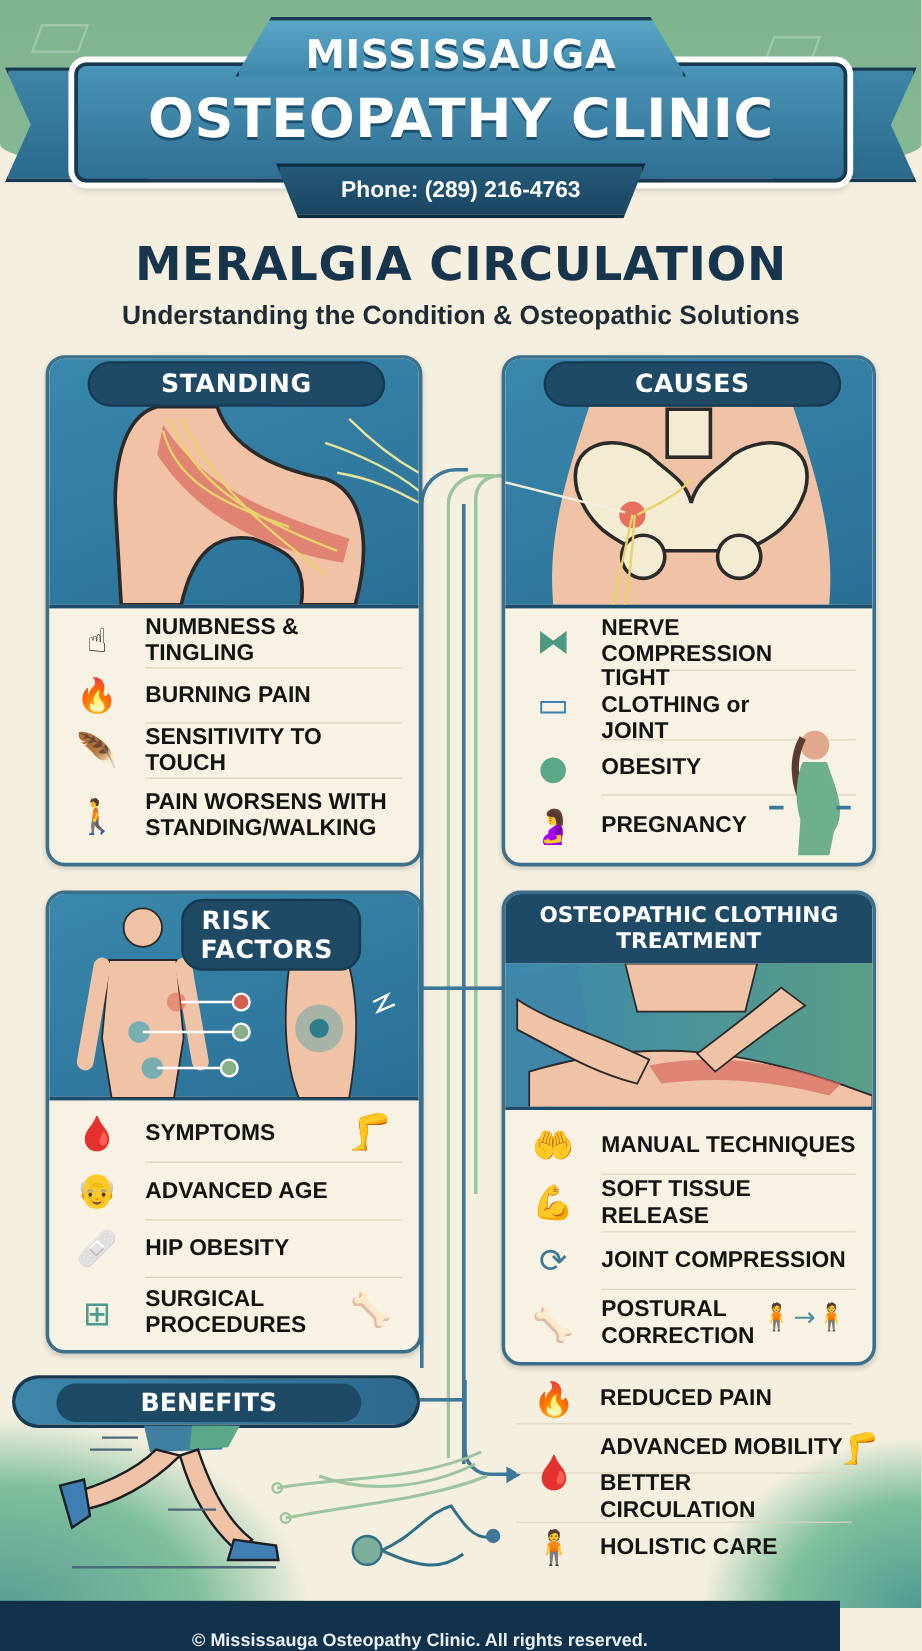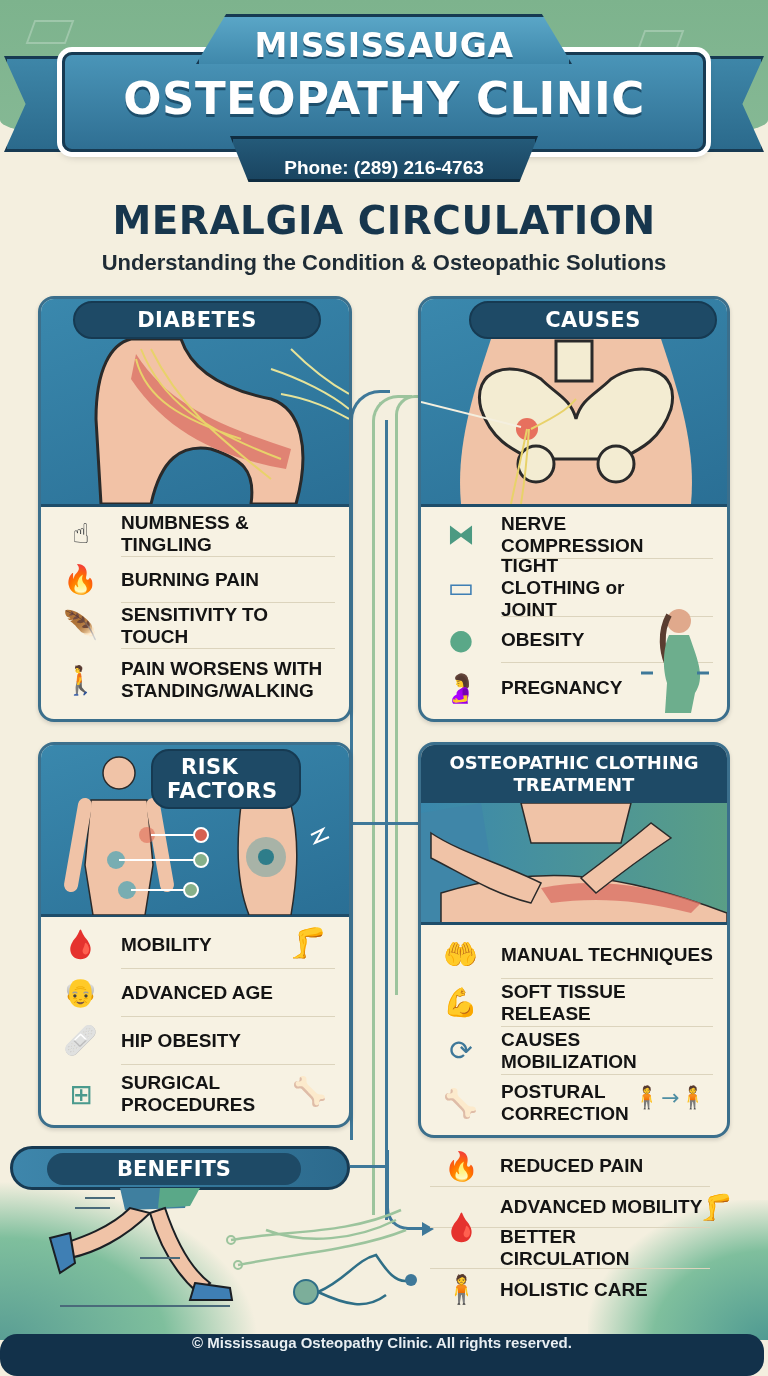--- a/index.html
+++ b/index.html
@@ -45,21 +45,21 @@
   .banner-title-2 {
     position: absolute; left: 0; width: 768px; top: 72px; text-align: center;
     font-family: "DejaVu Sans", sans-serif; font-weight: bold; font-size: 45px;
     color: #ffffff; letter-spacing: 0.5px; text-shadow: 0 3px 0 #1d4f6c;
   }
   .phone-bar {
     position: absolute; left: 230px; top: 136px; width: 308px; height: 46px;
     background: linear-gradient(180deg, #245a79, #1a4561);
     border: 3px solid #0f2c40; box-shadow: 0 0 0 4px #fff;
     clip-path: polygon(0 0, 100% 0, 94% 100%, 6% 100%);
-    display: flex; align-items: flex-end; justify-content: center;
+    display: flex; align-items: center; justify-content: center;
   }
   .phone-text { color: #ffffff; font-size: 19px; font-weight: bold; font-family: "Liberation Sans", sans-serif; }
   
   .main-title {
     position: absolute; left: 0; width: 768px; top: 198px; text-align: center;
     font-family: "DejaVu Sans", sans-serif; font-weight: bold; font-size: 39px; color: #17364d;
     letter-spacing: 0.5px;
   }
   .subtitle {
     position: absolute; left: 0; width: 768px; top: 250px; text-align: center;
@@ -109,22 +109,22 @@
   .benefits-inner {
     position: absolute; left: 34px; top: 4px; width: 254px; height: 32px; border-radius: 18px;
     background: #1e4a66; display: flex; align-items: center; justify-content: center;
     color: #fff; font-weight: bold; font-size: 21px; font-family: "DejaVu Sans", sans-serif;
   }
   .benefit-list { position: absolute; left: 430px; top: 1146px; width: 320px; }
   .benefit-item { position: relative; height: 41px; display: flex; align-items: center; padding-left: 70px; border-bottom: 1px solid #dcd4bd; margin-right: 40px; }
   .benefit-item:last-child { border-bottom: none; }
   .benefit-icon { position: absolute; left: 10px; width: 44px; height: 38px; display: flex; align-items: center; justify-content: center; font-size: 28px; }
   .footer {
-    position: absolute; left: 0; top: 1334px; width: 764px; height: 42px;
-    background: #12314a; display: flex; align-items: flex-start; justify-content: center; border-radius: 17px;
+    position: absolute; left: 0; top: 1334px; width: 700px; height: 42px;
+    background: #12314a; display: flex; align-items: flex-end; justify-content: center;
   }
   .footer-text { color: #e8eef2; font-weight: bold; font-size: 15px; font-family: "Liberation Sans", sans-serif; }
   .wave-left {
     position: absolute; left: 0; top: 1180px; width: 260px; height: 160px;
     background: radial-gradient(ellipse at 0% 100%, #5a9e94 0%, #7fbf9d 45%, rgba(127,191,157,0) 70%);
   }
   .wave-right {
     position: absolute; right: 0; top: 1200px; width: 180px; height: 140px;
     background: radial-gradient(ellipse at 100% 100%, #4f9a92 0%, #7fbf9d 45%, rgba(127,191,157,0) 72%);
   }
@@ -164,21 +164,21 @@
 
 <div class="card" style="left:38px;top:296px;width:314px;height:426px;">
   <div class="card-illus" style="height:208px;">
     <svg width="308" height="205" viewBox="0 0 308 205">
       <path d="M60 205 L55 120 C55 70 70 45 90 40 L140 40 C150 70 180 90 230 100 C260 110 270 150 255 205 L210 205 C215 170 200 160 170 150 C140 145 120 160 110 205 Z" fill="#f2c2a6" stroke="#2a2a2a" stroke-width="3"></path>
       <path d="M95 55 C130 110 190 130 250 150 L245 170 C190 160 130 140 90 80 Z" fill="#d96d62" opacity="0.75"></path>
       <path d="M100 50 C120 100 160 130 240 160 M110 50 C140 110 180 140 230 180 M95 60 C105 100 140 120 200 140" stroke="#e8d26a" stroke-width="2" fill="none"></path>
       <path d="M230 70 C260 80 290 95 308 110 M250 50 C270 70 290 85 308 95 M240 95 C270 100 290 110 308 120" stroke="#e6e39a" stroke-width="2" fill="none"></path>
     </svg>
   </div>
-  <div class="card-pill" style="left:32px;top:2px;width:248px;">DIABETES</div>
+  <div class="card-pill" style="left:32px;top:2px;width:248px;">STANDING</div>
   <div class="items" style="top:212px;">
     <div class="item" style="height:46px;">
       <span class="item-icon">☝</span>
       <span class="item-label">NUMBNESS &amp; TINGLING</span>
     </div>
     <div class="item" style="height:46px;">
       <span class="item-icon" style="color:#e8622c;">🔥</span>
       <span class="item-label">BURNING PAIN</span>
     </div>
     <div class="item" style="height:46px;">
@@ -198,21 +198,21 @@
       <path d="M70 40 L240 40 C260 100 275 150 270 205 L40 205 C35 150 50 100 70 40 Z" fill="#f0c3a7"></path>
       <rect x="135" y="42" width="36" height="40" fill="#f3ecd2" stroke="#2a2a2a" stroke-width="3"></rect>
       <path d="M60 110 C50 70 90 60 120 80 C135 95 150 100 155 120 C160 100 175 95 190 80 C220 60 260 70 250 110 C240 140 220 150 200 160 L110 160 C90 150 70 140 60 110 Z" fill="#f3ecd2" stroke="#2a2a2a" stroke-width="3"></path>
       <circle cx="115" cy="165" r="18" fill="#f3ecd2" stroke="#2a2a2a" stroke-width="3"></circle>
       <circle cx="195" cy="165" r="18" fill="#f3ecd2" stroke="#2a2a2a" stroke-width="3"></circle>
       <circle cx="106" cy="130" r="11" fill="#e45a4a" opacity="0.85"></circle>
       <path d="M106 130 C100 160 95 180 90 205 M108 130 C106 160 104 180 100 205 M110 130 C150 110 150 105 155 100" stroke="#e8d26a" stroke-width="2" fill="none"></path>
       <line x1="0" y1="103" x2="100" y2="128" stroke="#f4efdf" stroke-width="2"></line>
     </svg>
   </div>
-  <div class="card-pill" style="left:48px;top:2px;width:248px;">CAUSES</div>
+  <div class="card-pill" style="left:32px;top:2px;width:248px;">CAUSES</div>
   <div class="items" style="top:212px;">
     <div class="item" style="height:48px;">
       <span class="item-icon" style="color:#4c9a82;">⧓</span>
       <span class="item-label">NERVE COMPRESSION</span>
     </div>
     <div class="item" style="height:58px;">
       <span class="item-icon" style="color:#3f7fb4;">▭</span>
       <span class="item-label" style="width:140px;">TIGHT CLOTHING or JOINT</span>
     </div>
     <div class="item" style="height:46px;">
@@ -247,27 +247,27 @@
       <circle cx="160" cy="90" r="7" fill="#d55f50" stroke="#fff" stroke-width="2"></circle>
       <circle cx="160" cy="115" r="7" fill="#86b08a" stroke="#fff" stroke-width="2"></circle>
       <circle cx="150" cy="145" r="7" fill="#86b08a" stroke="#fff" stroke-width="2"></circle>
       <path d="M200 60 L250 60 C260 100 255 140 250 170 L208 170 C196 140 195 100 200 60 Z" fill="#f0c3a7" stroke="#2a2a2a" stroke-width="1.5"></path>
       <circle cx="225" cy="112" r="20" fill="#4fa0a8" opacity="0.45"></circle>
       <circle cx="225" cy="112" r="8" fill="#2e7d8a"></circle>
       <path d="M270 90 L282 84 L274 98 L288 92" stroke="#fff" stroke-width="2" fill="none"></path>
     </svg>
   </div>
   <div class="card-pill" style="left:110px;top:4px;width:150px;height:60px;border-radius:18px;flex-direction:column;line-height:24px;">
-    <span style="align-self:flex-start;padding-left:28px;">RISK</span>
+    <span style="align-self:flex-start;padding-left:15px;">RISK</span>
     <span style="align-self:flex-start;padding-left:14px;">FACTORS</span>
   </div>
   <div class="items" style="top:176px;">
     <div class="item" style="height:48px;">
       <span class="item-icon" style="color:#2f6f93;">🩸</span>
-      <span class="item-label">MOBILITY</span>
+      <span class="item-label">SYMPTOMS</span>
     </div>
     <div class="item" style="height:48px;">
       <span class="item-icon">👴</span>
       <span class="item-label">ADVANCED AGE</span>
     </div>
     <div class="item" style="height:48px;">
       <span class="item-icon">🩹</span>
       <span class="item-label">HIP OBESITY</span>
     </div>
     <div class="item" style="height:58px;">
@@ -298,21 +298,21 @@
     <div class="item" style="height:48px;">
       <span class="item-icon">🤲</span>
       <span class="item-label">MANUAL TECHNIQUES</span>
     </div>
     <div class="item" style="height:48px;">
       <span class="item-icon" style="color:#c9534a;">💪</span>
       <span class="item-label">SOFT TISSUE RELEASE</span>
     </div>
     <div class="item" style="height:48px;">
       <span class="item-icon" style="color:#3e7899;">⟳</span>
-      <span class="item-label">CAUSES MOBILIZATION</span>
+      <span class="item-label">JOINT COMPRESSION</span>
     </div>
     <div class="item" style="height:56px;">
       <span class="item-icon">🦴</span>
       <span class="item-label" style="width:130px;">POSTURAL CORRECTION</span>
     </div>
   </div>
   <span style="position:absolute;right:20px;top:340px;font-size:22px;color:#4f8fa3;">🧍→🧍</span>
 </div>
 
 <div class="benefits-pill">

